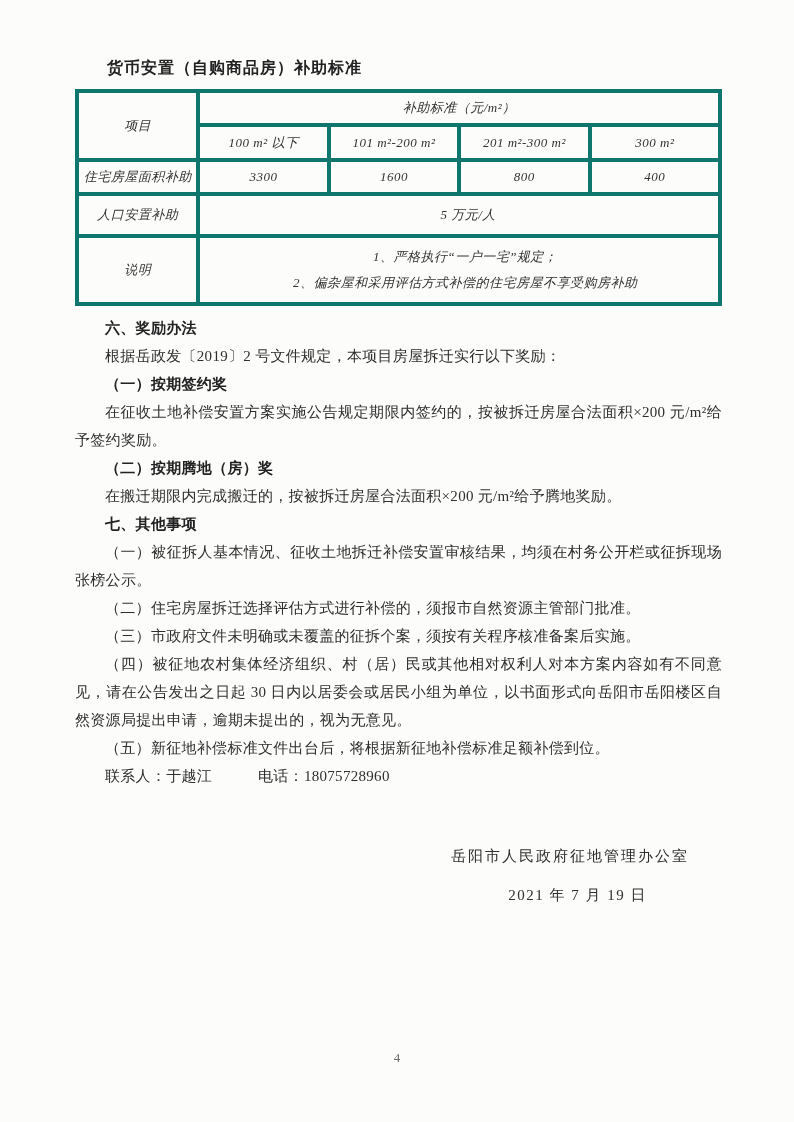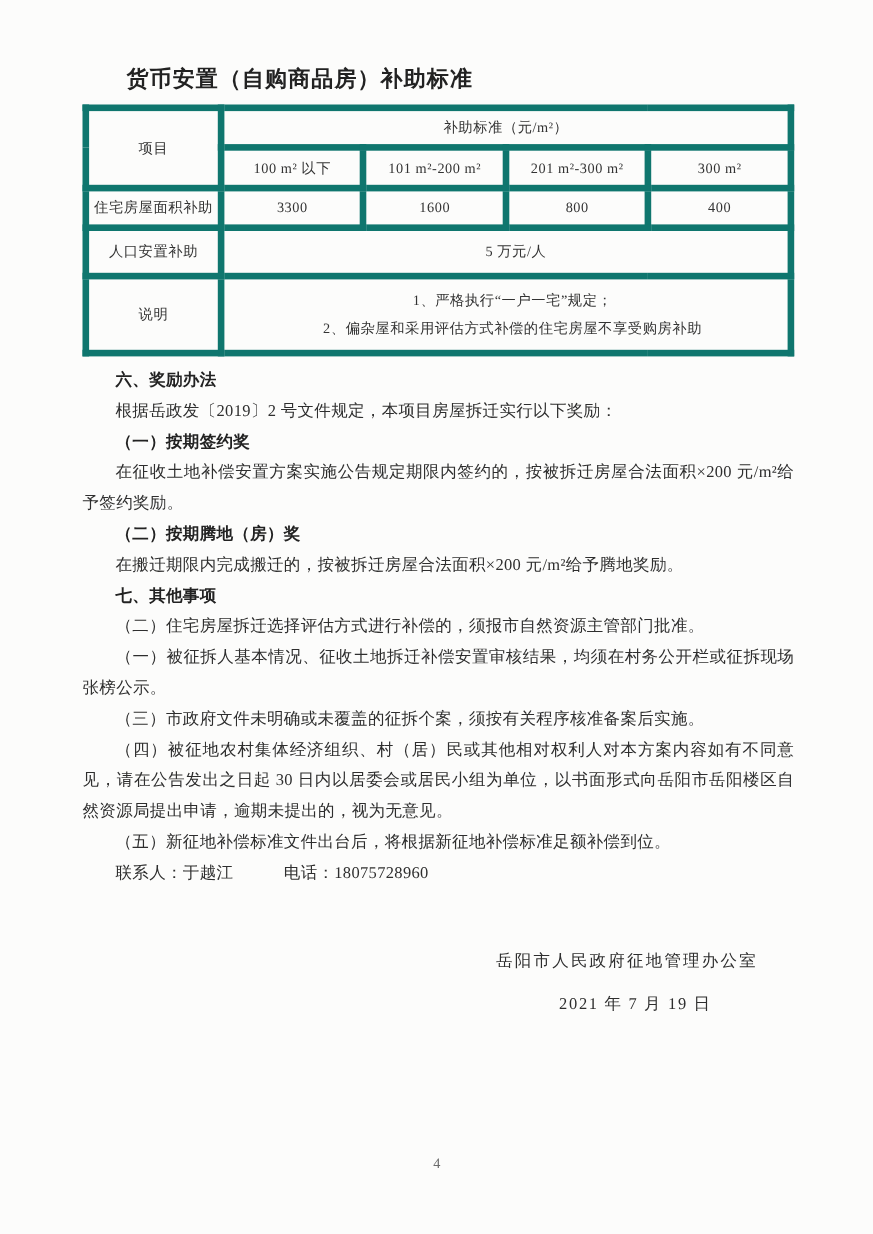--- a/index.html
+++ b/index.html
@@ -14,41 +14,42 @@
     margin: 0 auto;
     background: #fcfcfb;
     color: #2e2e2e;
     font-family: "Liberation Serif", "DejaVu Serif", serif;
     font-size: 15px;
     box-sizing: border-box;
     padding: 58px 72px 0 75px;
     overflow: hidden;
   }
   .doc-title {
-    font-size: 20px;
+    font-size: 16px;
     font-weight: bold;
     margin: 0 0 10px 0;
     text-indent: 2em;
     letter-spacing: 1px;
     color: #222;
   }
   table.subsidy {
     width: 100%;
     border-collapse: collapse;
     table-layout: fixed;
     font-size: 13px;
     color: #333;
   }
   table.subsidy th, table.subsidy td {
-    border: 6px solid #0f766e;
+    border: 4px solid #0f766e;
     font-weight: normal;
     text-align: center;
     vertical-align: middle;
     padding: 2px 4px;
     letter-spacing: 0.5px;
+    font-style: italic;
   }
   table.subsidy .r1 th { height: 26px; }
   table.subsidy .r2 th { height: 27px; margin-top: 16px; }
   table.subsidy .r3 td { height: 26px; }
   table.subsidy .r4 td { height: 34px; }
   td.left-pad {
     text-align: center;
     padding-left: 22px !important;
   }
   td.notes-cell {
@@ -142,22 +143,22 @@
     </table>
 
   <div class="doc-body" id="doc-body">
       <p class="heading">六、奖励办法</p>
       <p class="para">根据岳政发〔2019〕2 号文件规定，本项目房屋拆迁实行以下奖励：</p>
       <p class="heading">（一）按期签约奖</p>
       <p class="para">在征收土地补偿安置方案实施公告规定期限内签约的，按被拆迁房屋合法面积×200 元/m²给予签约奖励。</p>
       <p class="heading">（二）按期腾地（房）奖</p>
       <p class="para">在搬迁期限内完成搬迁的，按被拆迁房屋合法面积×200 元/m²给予腾地奖励。</p>
       <p class="heading">七、其他事项</p>
+      <p class="para">（一）被征拆人基本情况、征收土地拆迁补偿安置审核结果，均须在村务公开栏或征拆现场张榜公示。</p>
       <p class="para">（二）住宅房屋拆迁选择评估方式进行补偿的，须报市自然资源主管部门批准。</p>
-      <p class="para">（一）被征拆人基本情况、征收土地拆迁补偿安置审核结果，均须在村务公开栏或征拆现场张榜公示。</p>
       <p class="para">（三）市政府文件未明确或未覆盖的征拆个案，须按有关程序核准备案后实施。</p>
       <p class="para">（四）被征地农村集体经济组织、村（居）民或其他相对权利人对本方案内容如有不同意见，请在公告发出之日起 30 日内以居委会或居民小组为单位，以书面形式向岳阳市岳阳楼区自然资源局提出申请，逾期未提出的，视为无意见。</p>
       <p class="para">（五）新征地补偿标准文件出台后，将根据新征地补偿标准足额补偿到位。</p>
       <p class="para">联系人：于越江　　　电话：18075728960</p>
     </div>
 
   <div class="signature">
     <p class="sig-office">岳阳市人民政府征地管理办公室</p>
     <p class="sig-date">2021 年 7 月 19 日</p>
   </div>

